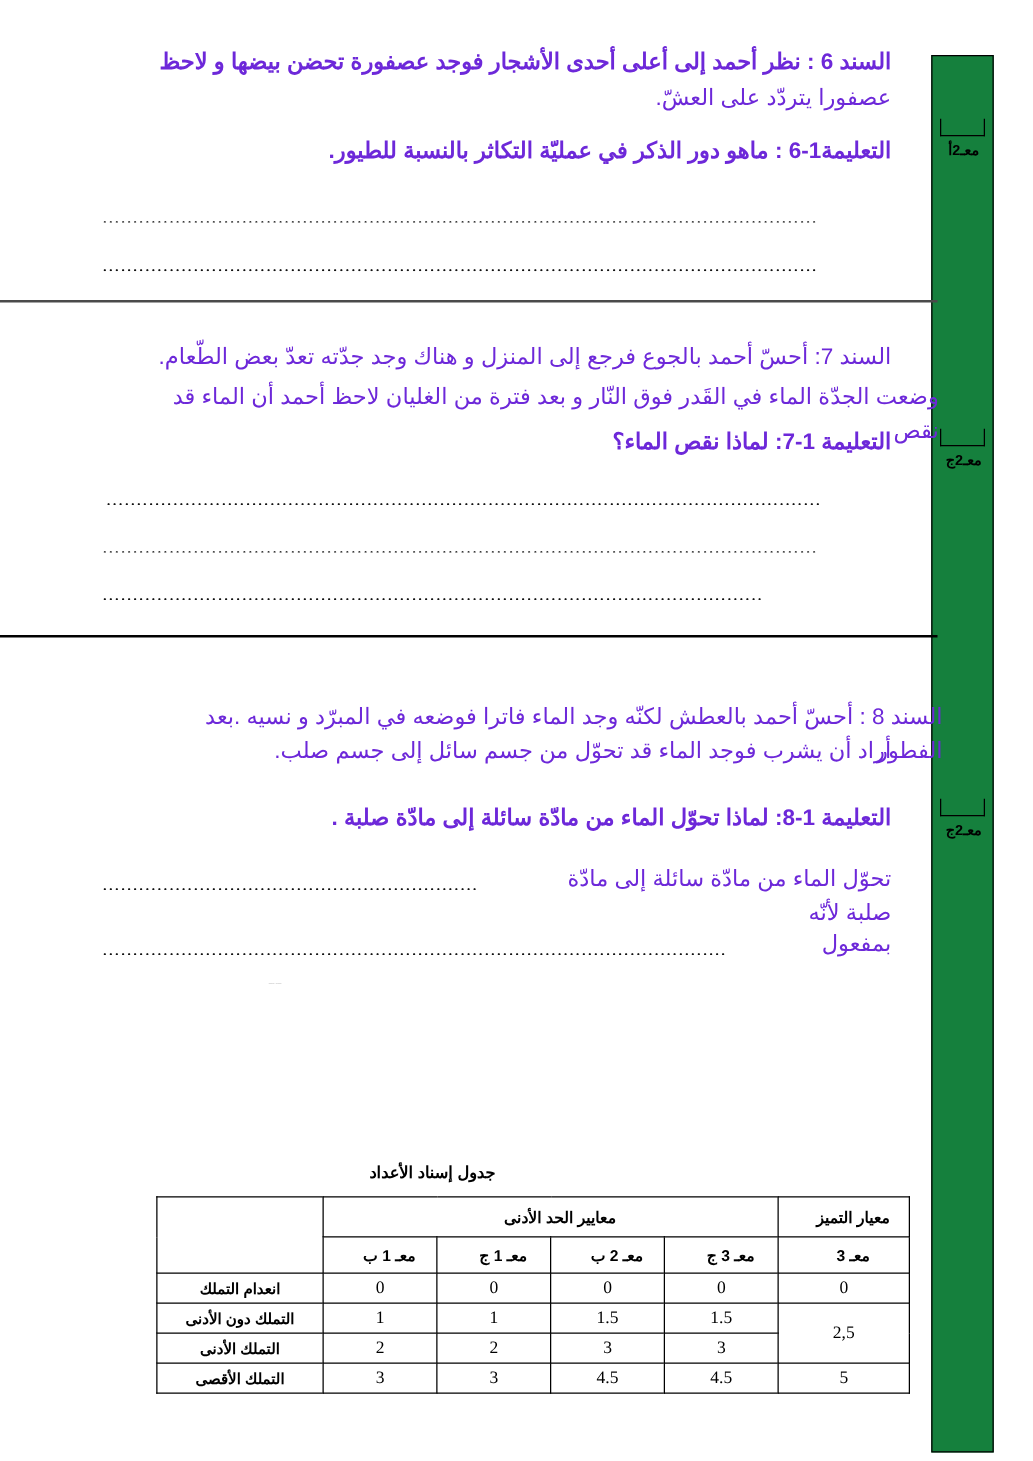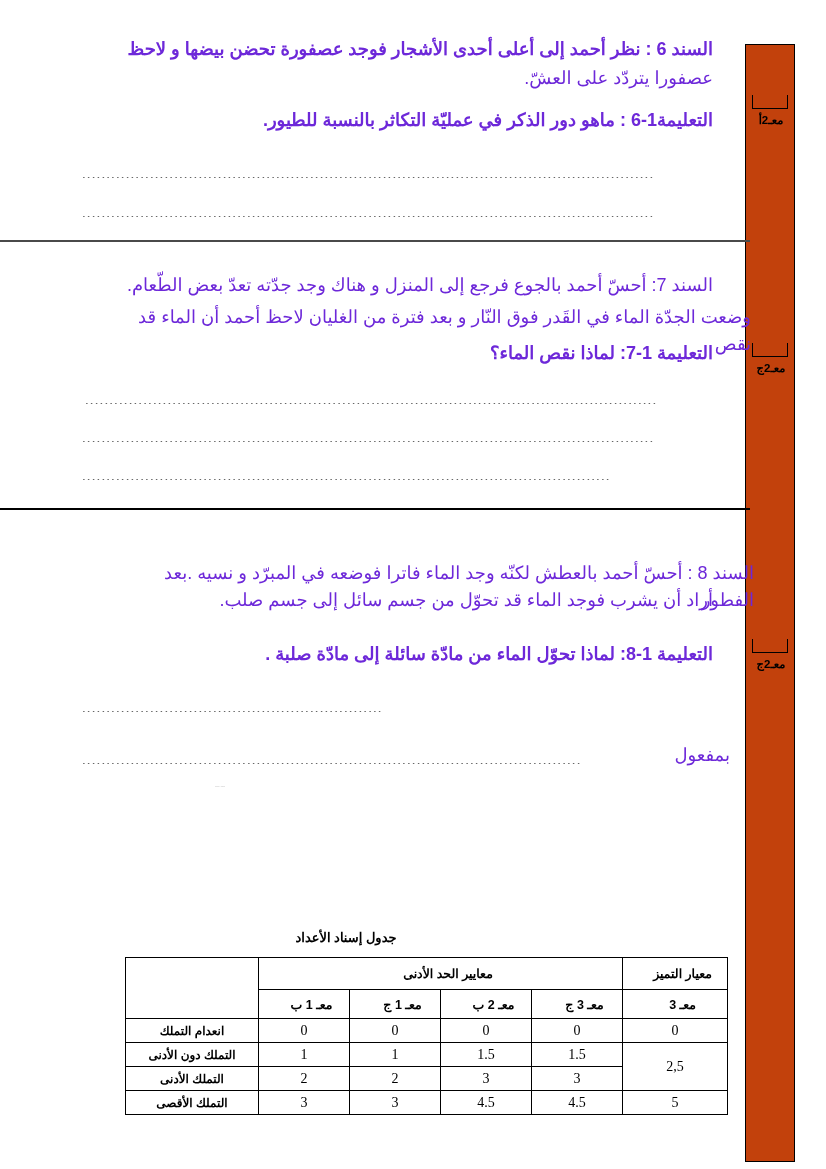--- a/index.html
+++ b/index.html
@@ -24,21 +24,21 @@
 
   
   .rubric-column {
     position: absolute;
     left: 745px;
     top: 44px;
     width: 50px;
     height: 1118px;
     border: 1.6px solid #000;
     box-sizing: border-box;
-    background: #c2410c;
+    background: #15803d;
   }
   .rubric-cell {
     position: absolute;
     left: 0;
     width: 50px;
     box-sizing: border-box;
   }
   .rubric-bracket {
     position: absolute;
     left: 6px;
@@ -206,23 +206,24 @@
   <div class="dots" style="left:82px; top:468px; width:615px;">.............................................................................................................</div>
 
   <div class="divider dark" style="top:508px;"></div>
 
   <div class="txt wrap" style="right:72px; top:535px; width:645px; text-align:right;margin-top:25px;">السند 8 : أحسّ أحمد بالعطش لكنّه وجد الماء فاترا فوضعه في المبرّد و نسيه .بعد الفطور</div>
 
   <div class="txt wrap" style="right:113px; top:587px; width:600px; text-align:right;">أراد أن يشرب فوجد الماء قد تحوّل من جسم سائل إلى جسم صلب.</div>
 
   <div class="txt b wrap" style="right:113px; top:641px; width:600px; text-align:right;">التعليمة 1-8: لماذا تحوّل الماء من مادّة سائلة إلى مادّة صلبة .</div>
 
+  <div class="txt wrap" style="right:113px; top:690px; width:300px; text-align:right;">تحوّل الماء من مادّة سائلة إلى مادّة صلبة لأنّه</div>
   <div class="dots" style="left:82px; top:700px; width:300px;">......................................................................................................................</div>
 
-  <div class="txt wrap" style="right:96px; top:742px; width:110px; text-align:right;">بمفعول</div>
+  <div class="txt wrap" style="right:113px; top:742px; width:110px; text-align:right;">بمفعول</div>
   <div class="dots" style="left:82px; top:752px; width:500px;">......................................................................................................................</div>
 
   <div class="artifact" style="left:215px; top:782px;">ـــ ـــ</div>
 
   <div class="table-caption" style="top:930px;">جدول إسناد الأعداد</div>
 
   <table class="scoretable">
     <colgroup>
       <col class="col-excellence">
       <col class="col-crit">

